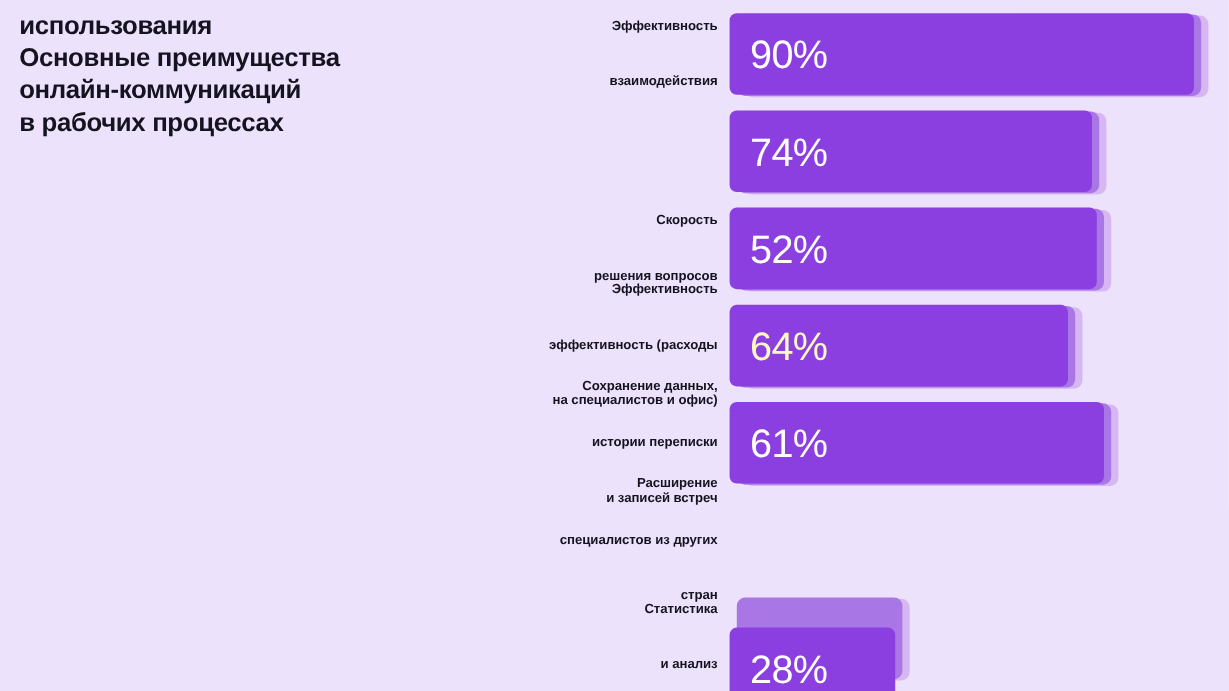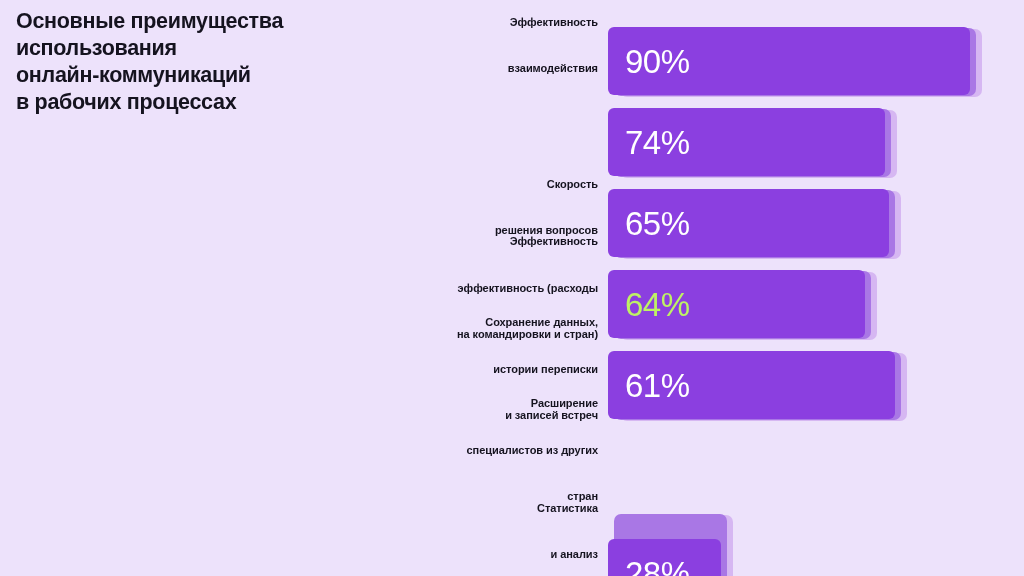--- a/index.html
+++ b/index.html
@@ -62,22 +62,23 @@
     font-size: 11px;
     font-weight: 700;
     line-height: 14.5px;
     color: #15131f;
     letter-spacing: -0.05px;
     gap: 32px;
   }
   .bar-wrap {
     position: absolute;
     left: 608px;
-    top: 16px;
-    height: 68px;
+    top: 0;
+    height: 68px;
+    padding-left: 25px;
   }
   .bar-layer-back {
     position: absolute;
     left: 12px;
     top: 2px;
     height: 68px;
     width: 100%;
     background: #d6b7f2;
     border-radius: 7px;
   }
@@ -109,22 +110,22 @@
     margin-left: 17px;
     line-height: 1;
   }
 </style>
 </head>
 <body>
 
 <div id="canvas" style="background: rgb(237, 226, 251);">
 
   <div id="title-block">
+      <div class="title-line">использования</div>
       <div class="title-line">Основные преимущества</div>
-      <div class="title-line">использования</div>
       <div class="title-line">онлайн-коммуникаций</div>
       <div class="title-line">в рабочих процессах</div>
     </div>
 
   <div id="chart">
       <div class="bar-row" style="top: 11px;">
         <div class="bar-label">
           <span>Эффективность</span>
           <span>взаимодействия</span>
         </div>
@@ -147,35 +148,35 @@
       </div>
       <div class="bar-row" style="top: 173px;">
         <div class="bar-label">
           <span>Скорость</span>
           <span>решения вопросов</span>
         </div>
         <div class="bar-wrap" style="width: 281px;">
           <div class="bar-layer-back" style="background: rgb(214, 183, 242);"></div>
           <div class="bar-layer-mid" style="background: rgb(169, 119, 229);"></div>
           <div class="bar-main" style="background: rgb(139, 63, 224);">
-            <span class="bar-value" style="color: rgb(255, 255, 255);">65%</span>
+            <span class="bar-value" style="color: rgb(255, 255, 255);">52%</span>
           </div>
         </div>
       </div>
       <div class="bar-row" style="top: 254px;">
         <div class="bar-label">
           <span>Эффективность</span>
           <span>эффективность (расходы</span>
-          <span>на командировки и стран)</span>
+          <span>на специалистов и офис)</span>
         </div>
         <div class="bar-wrap" style="width: 257px;">
           <div class="bar-layer-back" style="background: rgb(214, 183, 242);"></div>
           <div class="bar-layer-mid" style="background: rgb(169, 119, 229);"></div>
           <div class="bar-main" style="background: rgb(139, 63, 224);">
-            <span class="bar-value" style="color: #bef264;">64%</span>
+            <span class="bar-value" style="color: #fef9c3;">64%</span>
           </div>
         </div>
       </div>
       <div class="bar-row" style="top: 335px;">
         <div class="bar-label">
           <span>Сохранение данных,</span>
           <span>истории переписки</span>
           <span>и записей встреч</span>
         </div>
         <div class="bar-wrap" style="width: 287px; text-decoration: underline;">

